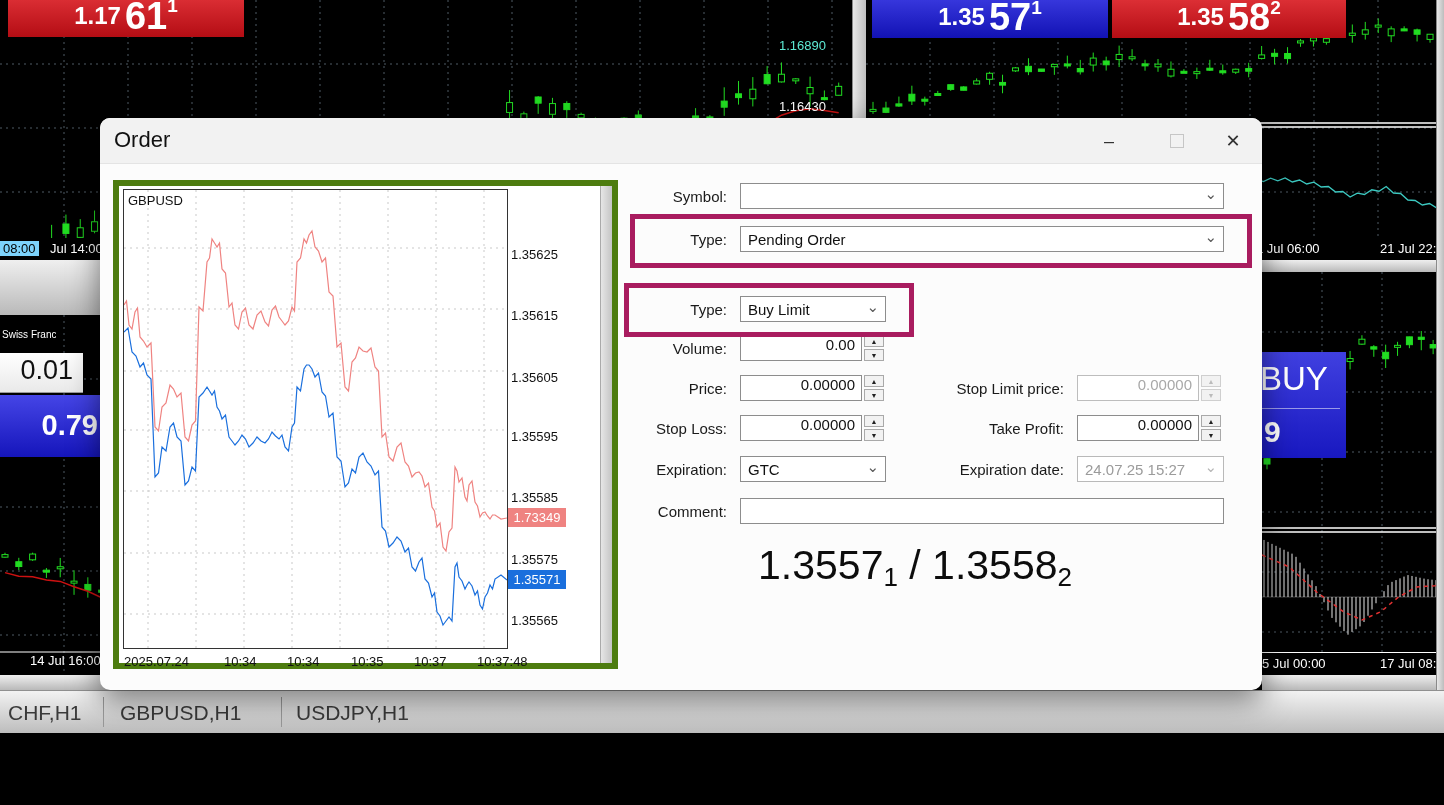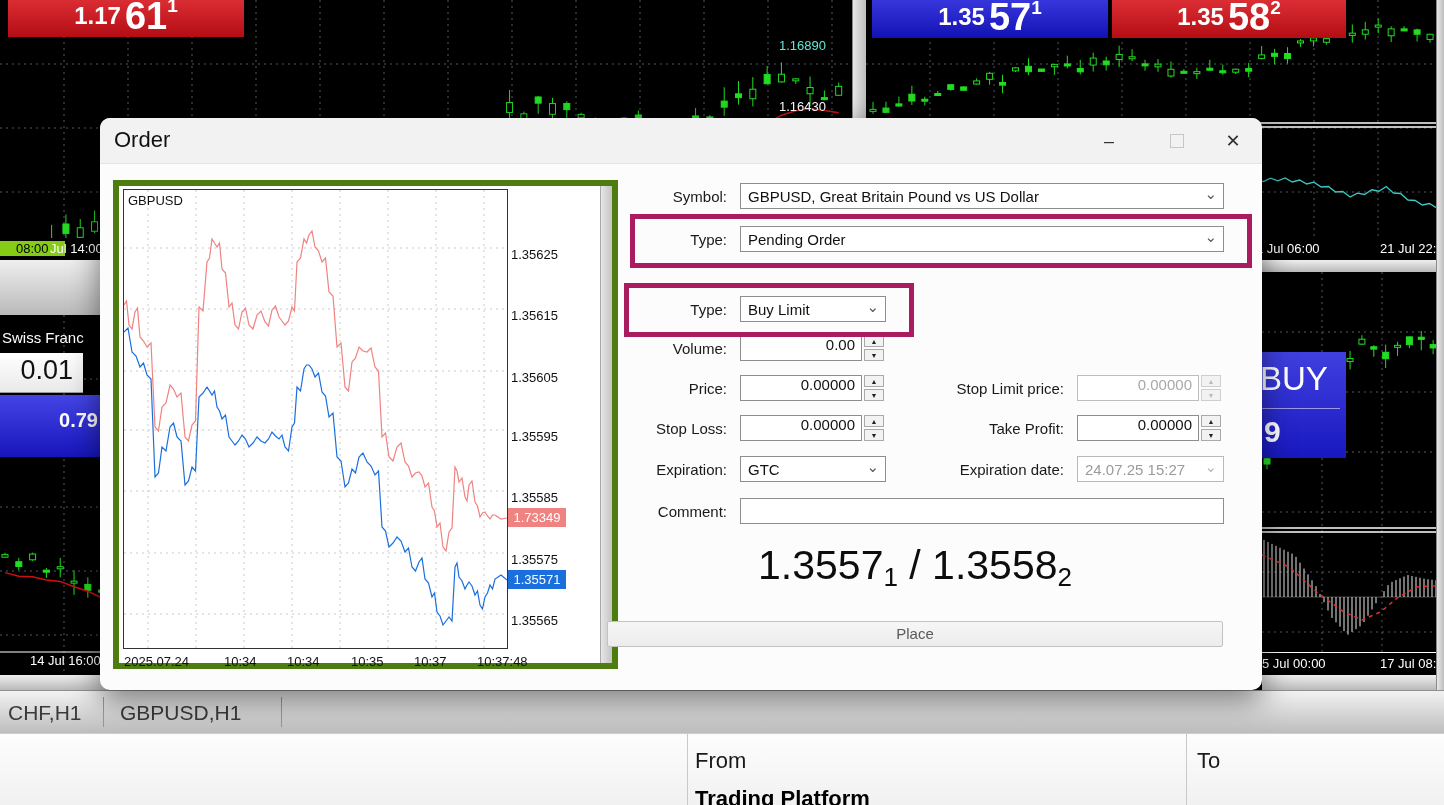--- a/index.html
+++ b/index.html
@@ -4,35 +4,35 @@
 <style>
   *{margin:0;padding:0;box-sizing:border-box;font-family:"Liberation Sans",sans-serif}
   html,body{width:1444px;height:805px;overflow:hidden;background:#000}
   .abs{position:absolute}
   #stage{position:relative;width:1444px;height:805px}
 
   
   .pane{position:absolute;background:#000;overflow:hidden}
   .axisbar{position:absolute;background:#000;color:#fff;font-size:13px}
   .axisbar span{position:absolute;top:3px;white-space:nowrap}
-  .axis-hl{background:#84cc16;color:#000;padding:0 16px}
+  .axis-hl{background:#7dd3fc;color:#000;padding:0 3px}
   .graybar{position:absolute;background:linear-gradient(#efefef,#b9b9b9)}
   .vstrip{position:absolute;background:linear-gradient(90deg,#e8e8e8,#bdbdbd);border-left:1px solid #8a8a8a}
 
   .pricebtn{position:absolute;display:flex;align-items:center;justify-content:center;color:#fff;white-space:nowrap}
   .pricebtn .m{font-size:24px;font-weight:bold;margin-right:4px}
   .pricebtn .b{font-size:38px;font-weight:bold;line-height:1}
   .pricebtn .s{font-size:19px;font-weight:bold;align-self:flex-start;margin-top:1px}
   .btn-red{background:linear-gradient(#e03238,#b40d14)}
   .btn-blue{background:linear-gradient(#3a3ae0,#1212b4)}
 
-  .chart-title{position:absolute;color:#fff;font-size:15px;white-space:nowrap;overflow:hidden}
+  .chart-title{position:absolute;color:#fff;font-size:10px;white-space:nowrap;overflow:hidden}
   .volbox{position:absolute;background:linear-gradient(#ffffff,#e9e9e9);border-bottom:1px solid #999;
           color:#111;font-size:27px;text-align:right;padding:2px 10px 0 0}
-  .sellbox{position:absolute;background:linear-gradient(#4545e6,#1515bb);color:#fff;font-size:20px;
+  .sellbox{position:absolute;background:linear-gradient(#4545e6,#1515bb);color:#fff;font-size:29px;
            font-weight:bold;text-align:right;padding:14px 2px 0 0;overflow:hidden}
   .buybtn{position:absolute;background:linear-gradient(#4040e0,#1818c0);color:#fff;overflow:hidden}
   .buybtn .bl{font-size:33px;padding:8px 0 0 4px}
   .buybtn hr{border:none;border-top:1px solid #9a9ae8;margin:10px 6px 0 4px}
   .buybtn .b9{font-size:30px;font-weight:bold;padding:6px 0 0 8px}
 
   
   #tabbar{position:absolute;left:0;top:690px;width:1444px;height:43px;
           background:linear-gradient(#f2f2f2,#bdbdbd);border-top:1px solid #8f8f8f}
   .tab{position:absolute;top:0;height:43px;display:flex;align-items:center;color:#3a3a3a;font-size:21px;white-space:nowrap}
@@ -613,29 +613,23 @@
     <span style="left:118px">17 Jul 08:0</span>
   </div>
   <div class="graybar" style="left:1262px;top:675px;width:182px;height:15px"></div>
   <div class="vstrip" style="left:1436px;top:0;width:8px;height:690px"></div>
 
   <div id="tabbar">
     <div class="tab" style="left:8px">CHF,H1</div>
     <div class="tabdiv" style="left:103px"></div>
     <div class="tab" style="left:120px">GBPUSD,H1</div>
     <div class="tabdiv" style="left:281px"></div>
-  </div>
-
-  <div id="mailpanel">
-    <div class="mailcol" style="left:687px"></div>
-    <div class="mailcol" style="left:1186px"></div>
-    <div class="mailhead" style="left:695px">From</div>
-    <div class="mailhead" style="left:1197px">To</div>
-    <div class="mailsender" style="left:695px">Trading Platform</div>
-  </div>
+    <div class="tab" style="left:296px">USDJPY,H1</div>
+  </div>
+
 
   <div id="dialog">
     <div id="dlg-titlebar">
       <div id="dlg-title">Order</div>
       <div class="winbtn" id="btn-min" style="right:130px">–</div>
       <div class="winbtn" id="btn-max" style="right:62px">
           <span></span>
         </div>
       <div class="winbtn" id="btn-close" style="right:6px">✕</div>
     </div>
@@ -676,21 +670,20 @@
       <div class="mini-tl" style="left:105px">10:34</div>
       <div class="mini-tl" style="left:168px">10:34</div>
       <div class="mini-tl" style="left:232px">10:35</div>
       <div class="mini-tl" style="left:295px">10:37</div>
       <div class="mini-tl" style="left:358px">10:37:48</div>
       <div id="mini-strip"></div>
     </div>
 
     <div class="flabel" style="left:457px;top:70px">Symbol:</div>
     <div class="combo" style="left:640px;top:65px;width:484px">
-      <span>GBPUSD, Great Britain Pound vs US Dollar</span>
       <span class="chev">⌄</span>
     </div>
 
     <div class="flabel" style="left:457px;top:113px">Type:</div>
     <div class="combo" style="left:640px;top:108px;width:484px">
       <span>Pending Order</span>
       <span class="chev">⌄</span>
     </div>
     <div class="hlbox" style="left:530px;top:96px;width:622px;height:54px"></div>
 
@@ -745,15 +738,14 @@
       <span class="chev" style="color:#b5b5b5">⌄</span>
     </div>
 
     <div class="flabel" style="left:457px;top:385px">Comment:</div>
     <div class="ninput" style="left:640px;top:380px;width:484px"></div>
 
     <div id="quote">
       <span>1.3557</span><span class="sub">1</span><span> / </span><span>1.3558</span><span class="sub">2</span>
     </div>
 
-    <div id="place-btn">Place</div>
   </div>
 </div>
 
 </body></html>

